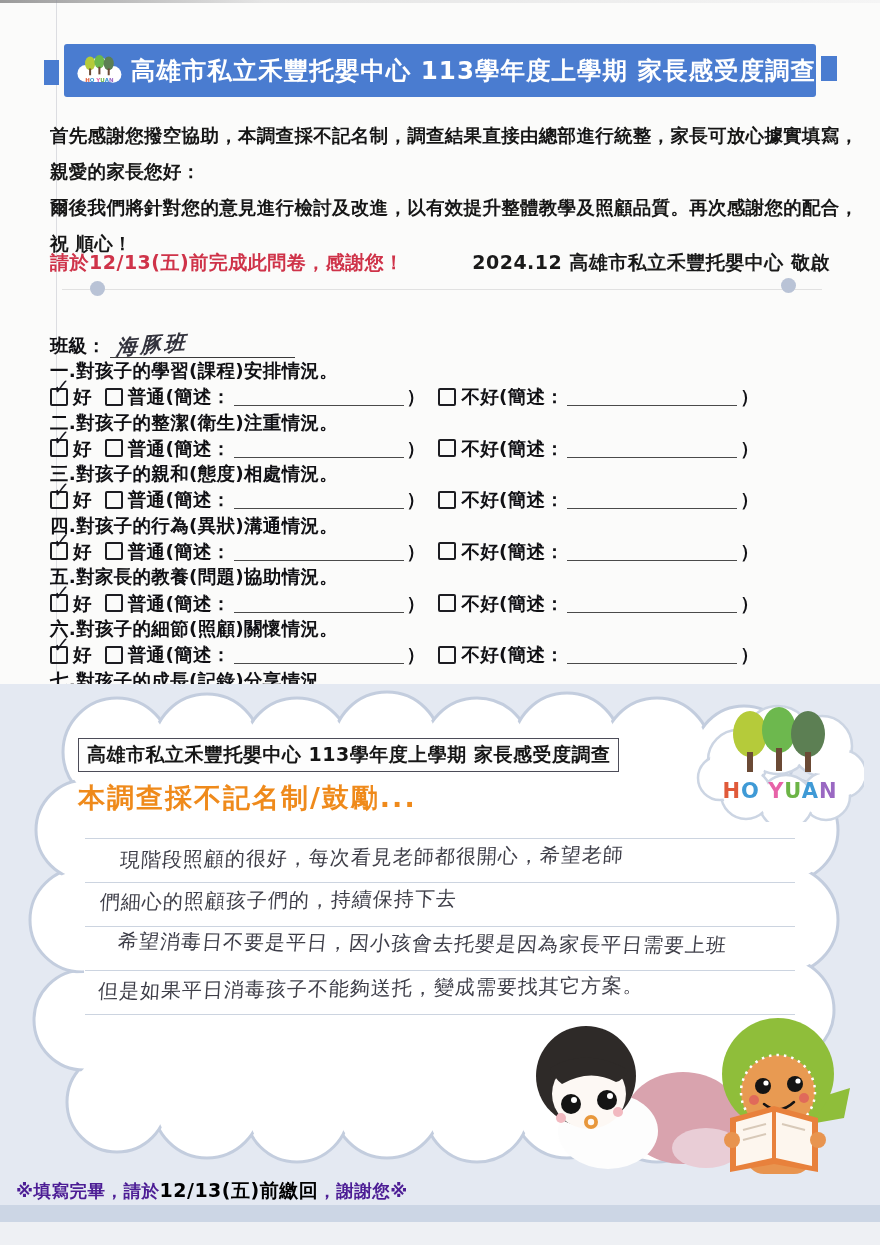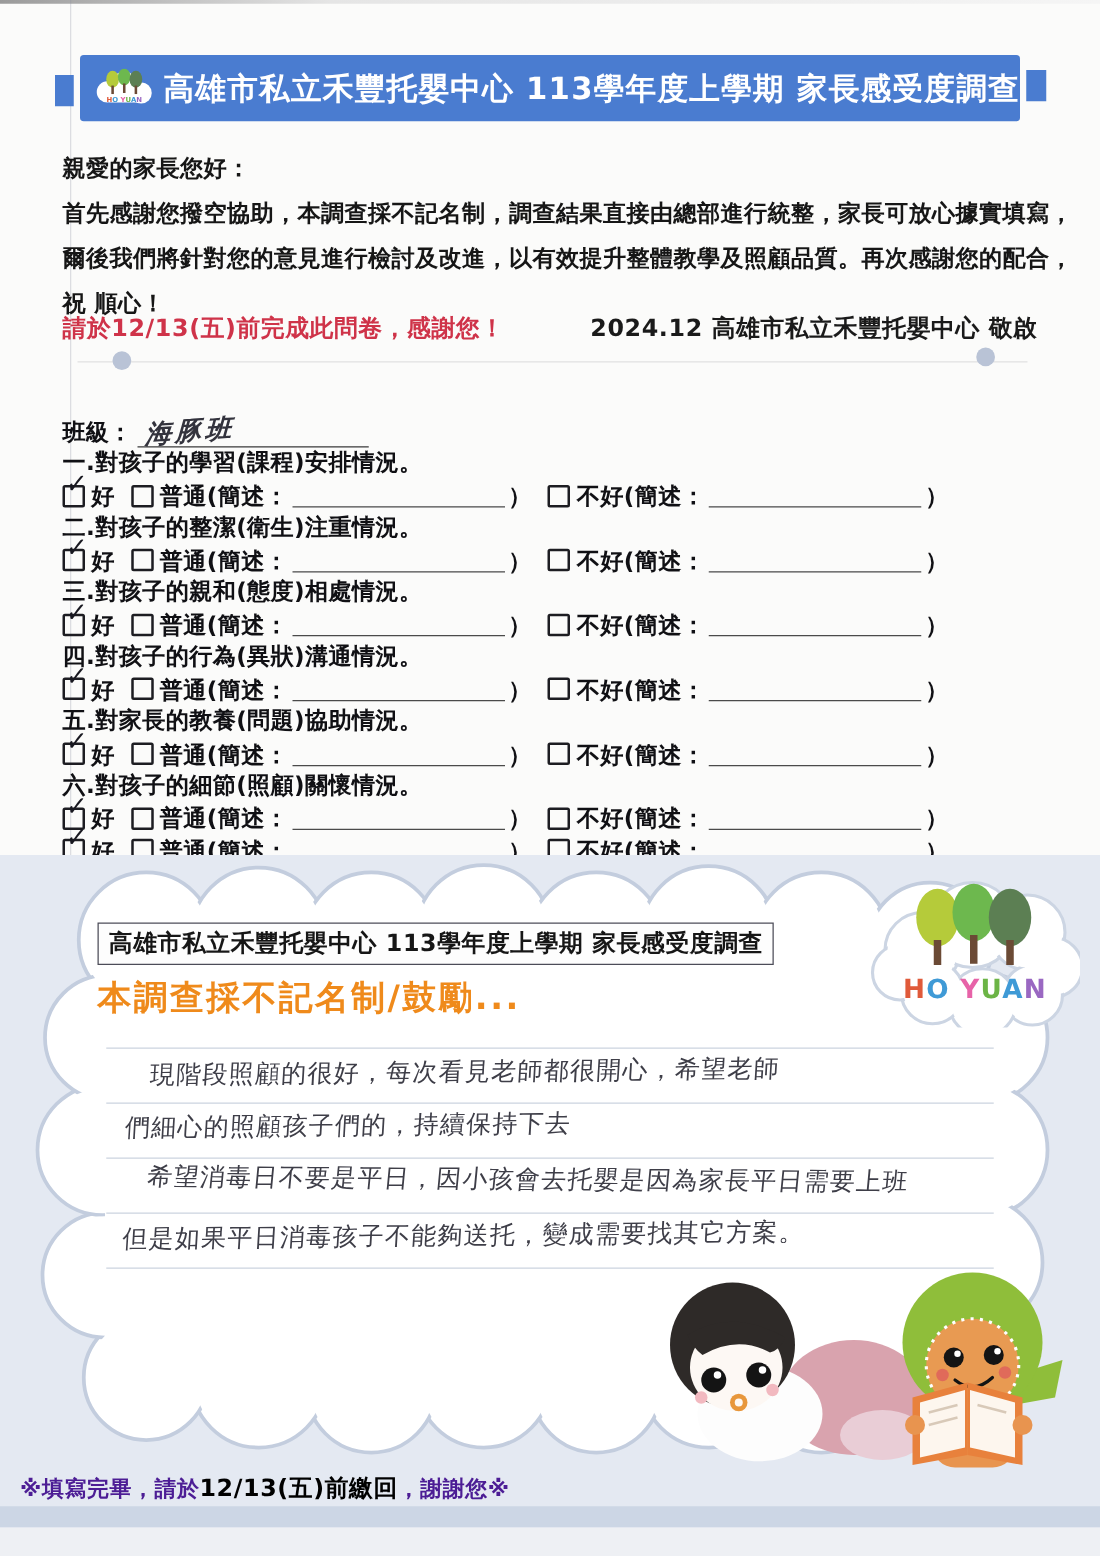--- a/index.html
+++ b/index.html
@@ -89,22 +89,22 @@
     <ellipse cx="41" cy="14" rx="6" ry="8" fill="#5c7f53"></ellipse>
       <rect x="39.8" y="20" width="2.4" height="8" fill="#6b4a35"></rect>
     <text x="30" y="36" text-anchor="middle" font-size="6.5" font-weight="bold" font-family="DejaVu Sans, sans-serif">
       <tspan fill="#e05a3a">H</tspan><tspan fill="#3f9ad6">O</tspan><tspan> </tspan><tspan fill="#e763a8">Y</tspan><tspan fill="#6cb446">U</tspan><tspan fill="#3f9ad6">A</tspan><tspan fill="#9a68c2">N</tspan>
     </text>
   </svg>
   <span class="banner-title">高雄市私立禾豐托嬰中心 113學年度上學期 家長感受度調查</span>
 </div>
 
 <div class="intro">
+  <div>首先感謝您撥空協助，本調查採不記名制，調查結果直接由總部進行統整，家長可放心據實填寫，</div>
   <div>親愛的家長您好：</div>
-  <div>首先感謝您撥空協助，本調查採不記名制，調查結果直接由總部進行統整，家長可放心據實填寫，</div>
   <div>爾後我們將針對您的意見進行檢討及改進，以有效提升整體教學及照顧品質。再次感謝您的配合，</div>
   <div>祝 順心！</div>
 </div>
 
 <div class="deadline-row">
   <span class="deadline">請於12/13(五)前完成此問卷，感謝您！</span>
   <span class="signature">2024.12 高雄市私立禾豐托嬰中心 敬啟</span>
 </div>
 <div class="divider"></div>
 <div class="dot dot-l"></div>
@@ -250,20 +250,21 @@
       <span class="gap-m"></span>
       <span class="cb"></span>
       <span class="gap-s"></span>
           <span class="bad-label">不好(簡述：</span>
       <span class="uline"></span>
       <span class="close-label">）</span>
     </div>
   </div>
 
   <div class="q-block">
+    <div class="q-title">七.對孩子的成長(記錄)分享情況。</div>
     <div class="q-opts">
       <span class="cb checked">
             <span class="tick">✓</span>
           </span>
       <span class="gap-s"></span>
           <span class="good-label">好</span>
       <span class="gap-m"></span>
       <span class="cb"></span>
       <span class="gap-s"></span>
           <span class="normal-label">普通(簡述：</span>

